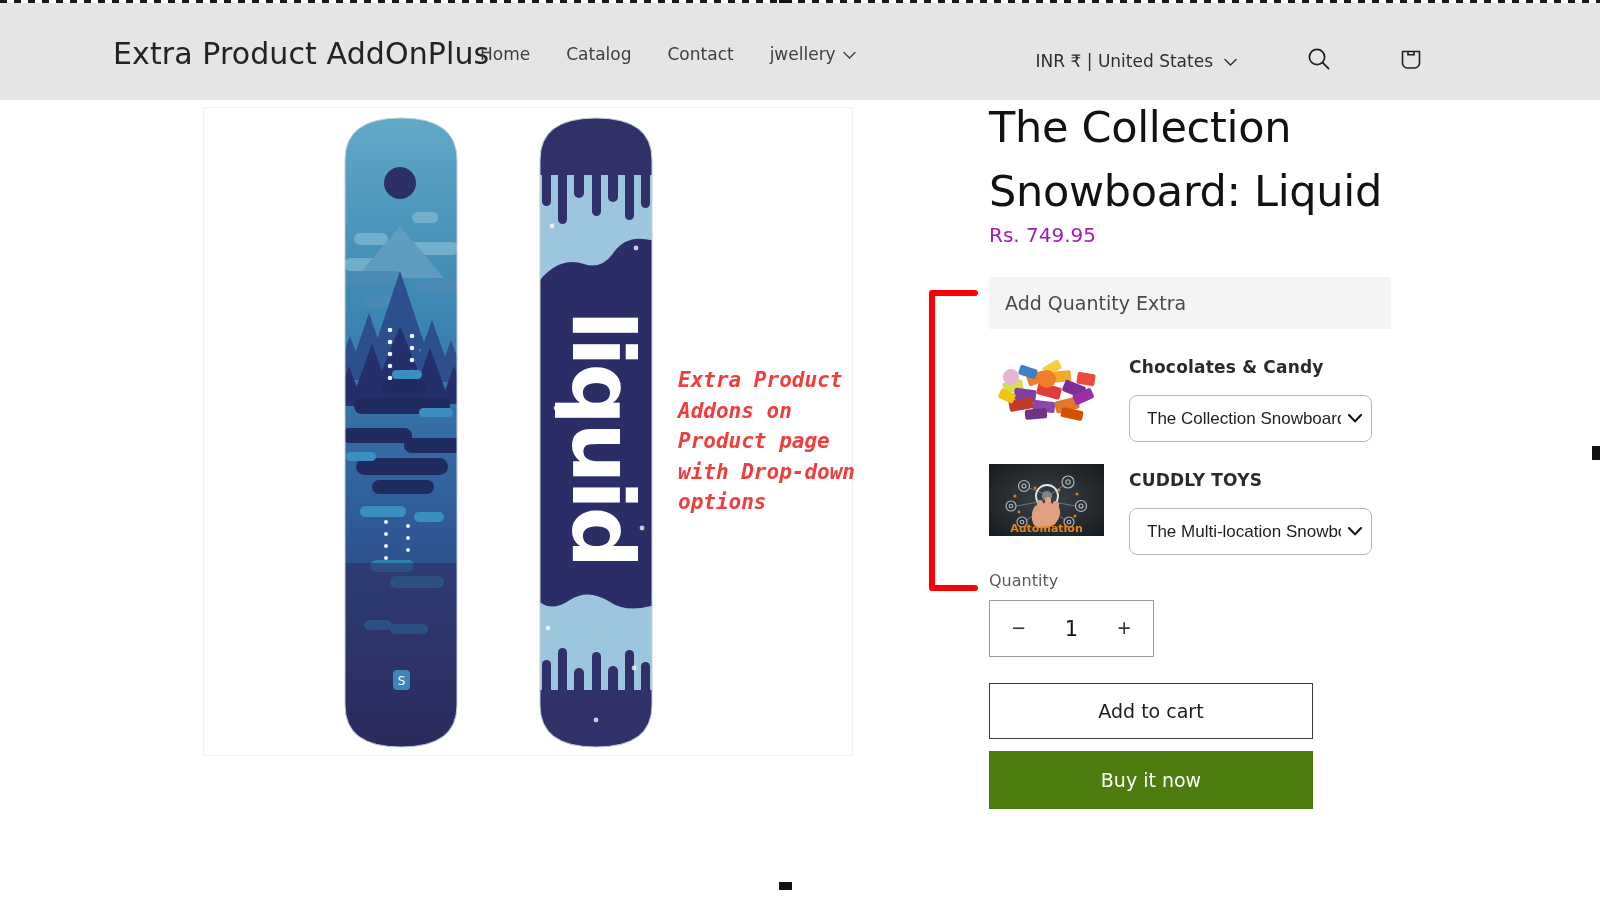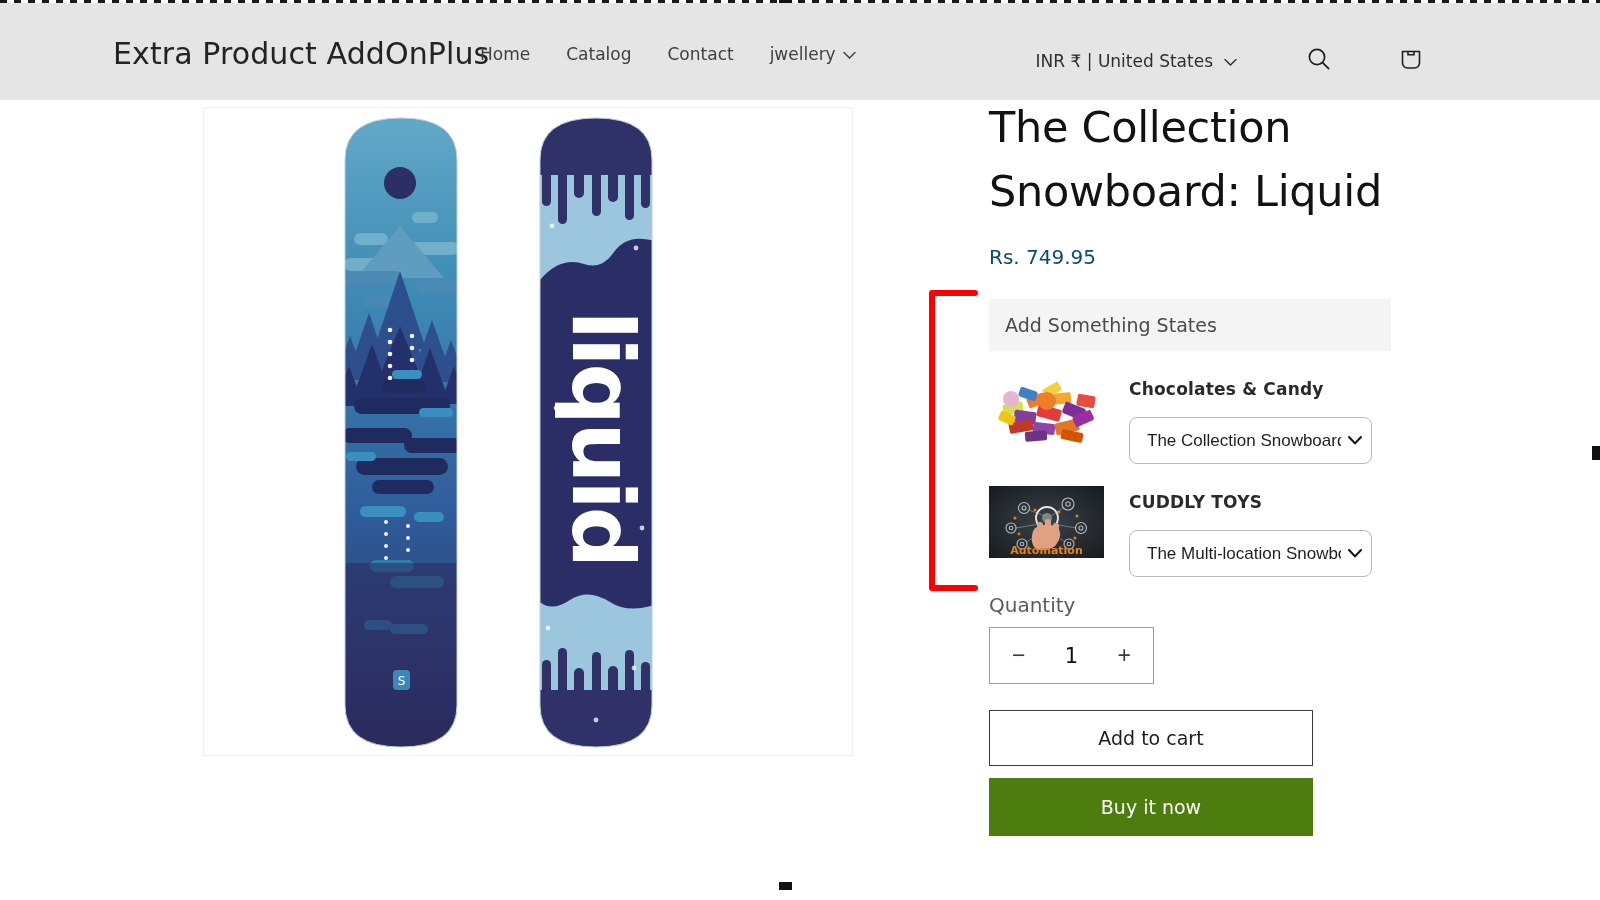--- a/index.html
+++ b/index.html
@@ -72,21 +72,21 @@
   }
   .bracket { position: absolute; left: 920px; top: 288px; }
 
   
   .info { position: absolute; left: 989px; top: 95px; width: 402px; }
   .p-title {
     font-size: 43px; line-height: 64px; color: #121212; font-weight: 400;
     font-family: "DejaVu Sans", sans-serif; letter-spacing: -.3px; margin: 0;
   }
   .p-price {
-    margin-top: 22px; font-size: 20px; color: #0c4a6e;
+    font-size: 20px; color: #a21caf;
     font-family: "DejaVu Sans", sans-serif;
   }
   .addon-head {
     margin-top: 30px; height: 52px; background: #f4f4f4;
     display: flex; align-items: center; padding-left: 16px;
     color: #4a4a4a; font-size: 19px; font-family: "DejaVu Sans", sans-serif;
   }
   .addon-row { display: flex; align-items: flex-start; margin-top: 18px; }
   .addon-thumb {
     width: 115px; height: 72px; flex: 0 0 115px; overflow: hidden;
@@ -102,21 +102,21 @@
     border-radius: 8px; background: #fff; display: flex; align-items: center;
     padding: 0 8px 0 17px; justify-content: space-between;
   }
   .addon-select .val {
     font-size: 17px; color: #1e1e1e; white-space: nowrap; overflow: hidden;
     font-family: "Liberation Sans", sans-serif;
   }
   .addon-select .chev { margin-left: 6px; flex: 0 0 auto; }
 
   .qty-label {
-    margin-top: 16px; font-size: 20px; color: #5b5b5b;
+    margin-top: 16px; font-size: 16px; color: #5b5b5b;
     font-family: "DejaVu Sans", sans-serif;
   }
   .qty-box {
     margin-top: 10px; width: 165px; height: 57px; border: 1px solid #9a9a9a;
     display: flex; align-items: center; justify-content: space-between;
     padding: 0 22px; background: #fff;
   }
   .qty-box .sign { font-size: 23px; color: #3a3a3a; line-height: 1; }
   .qty-box .num { font-size: 21px; color: #121212; font-family: "DejaVu Sans", sans-serif; }
 
@@ -325,26 +325,31 @@
           <circle cx="392" cy="612" r="2.4"></circle>
         </g>
       </g>
       <path d="M392 10 q56 0 56 42 v545 q0 42 -56 42 q-56 0 -56 -42 v-545 q0 -42 56 -42 z" fill="none" stroke="#bfcfd8" stroke-width="1"></path>
     </svg>
   </div>
 
   <svg class="bracket" width="70" height="312" viewBox="0 0 70 312">
     <path d="M55 5 L12 5 L12 300 L55 300" stroke="#fb0202" stroke-width="6" fill="none" stroke-linecap="round" stroke-linejoin="round"></path>
   </svg>
+  <div class="annot">Extra Product
+Addons on
+Product page
+with Drop-down
+options</div>
 
   <div class="info">
     <h1 class="p-title">The Collection Snowboard: Liquid</h1>
     <div class="p-price">Rs. 749.95</div>
 
-    <div class="addon-head">Add Something States</div>
+    <div class="addon-head">Add Quantity Extra</div>
 
     <div class="addon-row">
       <div class="addon-thumb">
         <svg width="115" height="72" viewBox="0 0 115 72">
           <rect width="115" height="72" fill="#ffffff"></rect>
           <g>
             <rect x="14" y="30" width="20" height="11" rx="2" fill="#d6e04a" transform="rotate(-12 24 35)"></rect>
             <rect x="25" y="38" width="22" height="12" rx="2" fill="#7f3f9e" transform="rotate(8 36 44)"></rect>
             <rect x="38" y="22" width="18" height="11" rx="2" fill="#f07b2a" transform="rotate(-20 47 27)"></rect>
             <rect x="48" y="34" width="24" height="12" rx="2" fill="#e23b3b" transform="rotate(15 60 40)"></rect>

